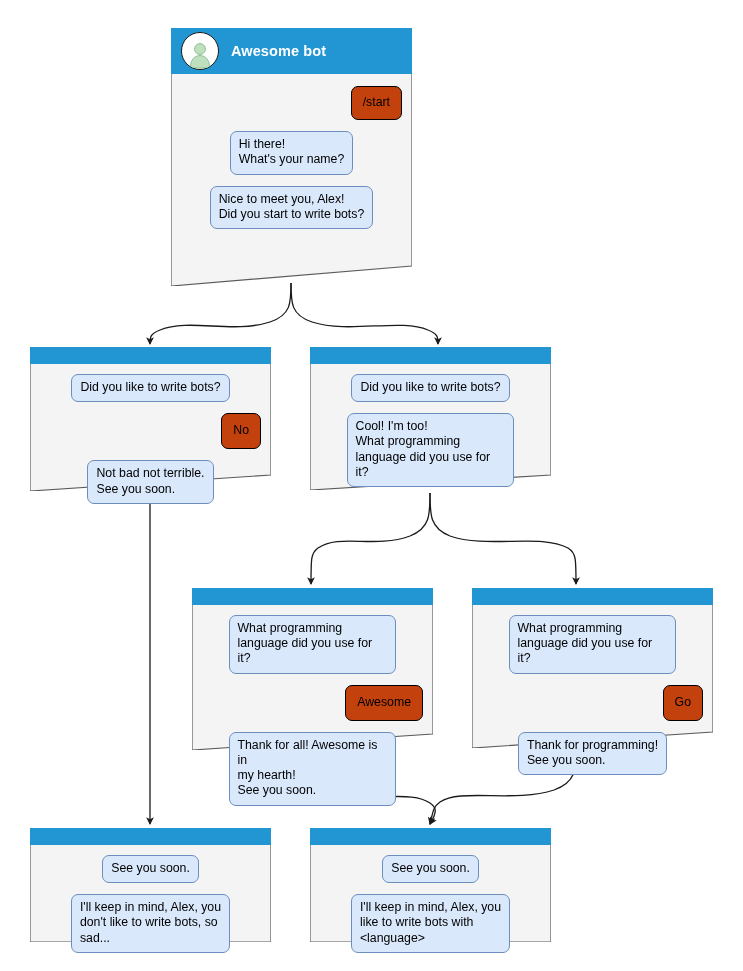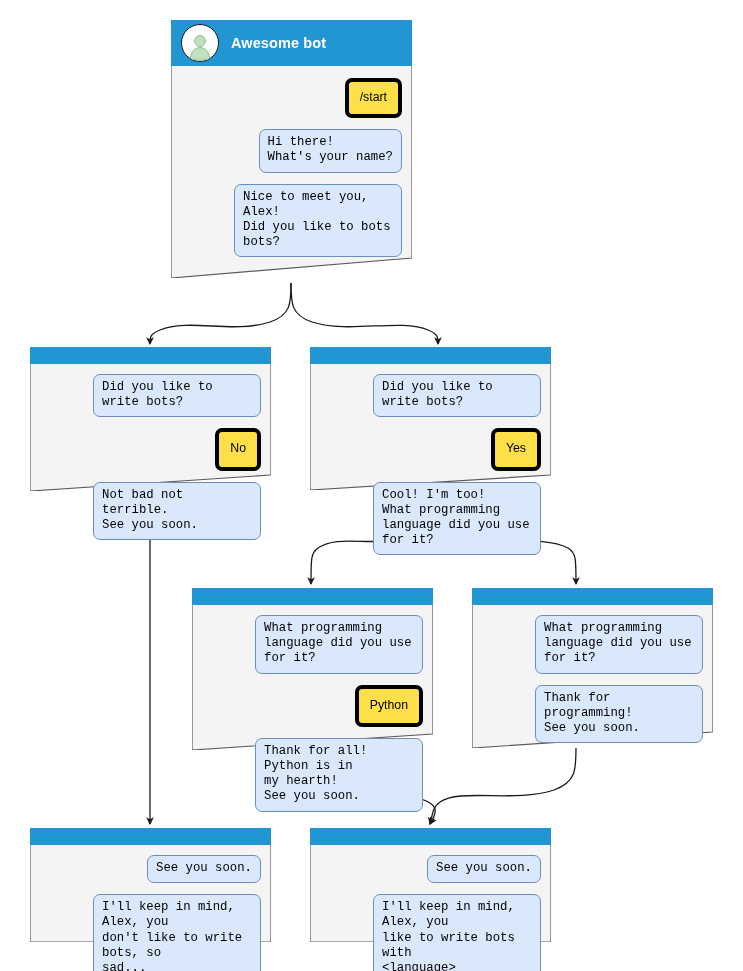--- a/index.html
+++ b/index.html
@@ -67,40 +67,40 @@
     letter-spacing: 0.1px;
   }
 
   .card-body {
     position: relative;
     padding: 10px 10px 0 10px;
     box-sizing: border-box;
   }
 
   .msg-row { display: flex; margin-bottom: 11px; }
-  .msg-row.in  { justify-content: flex-end; font-family: Liberation Mono, monospace; }
+  .msg-row.in  { justify-content: center; }
   .msg-row.out { justify-content: flex-end; }
 
   .bubble {
     box-sizing: border-box;
     border-radius: 7px;
     padding: 5px 8px 6px 8px;
     font-size: 12.3px;
     line-height: 15.2px;
     color: #000000;
     white-space: pre-line;
     max-width: 76%;
   }
   .bubble.in {
     background: #dae8fc;
     border: 1px solid #6c8ebf;
   }
   .bubble.out {
-    background: #fde047;
-    border: 4px solid #000000;
+    background: #c2410c;
+    border: 1px solid #000000;
     padding: 9px 11px 10px 11px;
   }
   .card.root .bubble.out { padding: 8px 11px 9px 11px; }
 </style>
 </head>
 <body>
 
 <div id="canvas">
 
   <svg id="edges" viewBox="0 0 743 971" width="743" height="971">
@@ -130,21 +130,21 @@
 
     <g>
       <path d="M311,750 C311,772 311,783 333,791 C371,804 410,789 430,803 C437,808 437,812 430,824" fill="none" stroke="#1a1a1a" stroke-width="1.3" marker-end="url(#arrow)"></path>
     </g>
 
     <g>
       <path d="M576,748 C576,770 576,782 554,790 C514,803 460,788 440,802 C433,807 433,812 430,824" fill="none" stroke="#1a1a1a" stroke-width="1.3" marker-end="url(#arrow)"></path>
     </g>
   </svg>
 
-  <div class="card root" style="left:171px; top:20px; width:241px; height:258px;">
+  <div class="card root" style="left:171px; top:28px; width:241px; height:258px;">
     <svg class="card-shape" viewBox="0 0 241 258" preserveAspectRatio="none">
       <polygon points="0,0 241,0 241,238 0,258" fill="#f4f4f4" stroke="#5a5a5a" stroke-width="1.2"></polygon>
     </svg>
     <div class="card-inner">
       <div class="card-header">
         <div class="avatar">
           <svg width="30" height="30" viewBox="0 0 30 30">
             <circle cx="15" cy="10" r="5.4" fill="#bfe0bf" stroke="#8fc08f" stroke-width="1"></circle>
             <path d="M5.4,29 C5.4,20.4 9.8,16.6 15,16.6 C20.2,16.6 24.6,20.4 24.6,29 Z" fill="#bfe0bf" stroke="#8fc08f" stroke-width="1"></path>
           </svg>
@@ -154,21 +154,21 @@
       <div class="card-body" style="padding-top:12px;">
         <div class="msg-row out">
           <div class="bubble out">/start</div>
         </div>
         <div class="msg-row in">
           <div class="bubble in">Hi there!
 What's your name?</div>
         </div>
         <div class="msg-row in">
           <div class="bubble in">Nice to meet you, Alex!
-Did you like to bots bots?</div>
+Did you start to write bots?</div>
         </div>
       </div>
     </div>
   </div>
 
   <div class="card" style="left:30px; top:347px; width:241px; height:144px;">
     <svg class="card-shape" viewBox="0 0 241 144" preserveAspectRatio="none">
       <polygon points="0,0 241,0 241,128 0,144" fill="#f4f4f4" stroke="#5a5a5a" stroke-width="1.2"></polygon>
     </svg>
     <div class="card-inner">
@@ -191,23 +191,20 @@
   <div class="card" style="left:310px; top:347px; width:241px; height:143px;">
     <svg class="card-shape" viewBox="0 0 241 143" preserveAspectRatio="none">
       <polygon points="0,0 241,0 241,128 0,143" fill="#f4f4f4" stroke="#5a5a5a" stroke-width="1.2"></polygon>
     </svg>
     <div class="card-inner">
       <div class="card-header"></div>
       <div class="card-body">
         <div class="msg-row in">
           <div class="bubble in">Did you like to write bots?</div>
         </div>
-        <div class="msg-row out">
-          <div class="bubble out">Yes</div>
-        </div>
         <div class="msg-row in">
           <div class="bubble in">Cool! I'm too!
 What programming
 language did you use for it?</div>
         </div>
       </div>
     </div>
   </div>
 
   <div class="card" style="left:192px; top:588px; width:241px; height:162px;">
@@ -215,42 +212,45 @@
       <polygon points="0,0 241,0 241,146 0,162" fill="#f4f4f4" stroke="#5a5a5a" stroke-width="1.2"></polygon>
     </svg>
     <div class="card-inner">
       <div class="card-header"></div>
       <div class="card-body">
         <div class="msg-row in">
           <div class="bubble in">What programming
 language did you use for it?</div>
         </div>
         <div class="msg-row out">
-          <div class="bubble out">Python</div>
-        </div>
-        <div class="msg-row in">
-          <div class="bubble in">Thank for all! Python is in
+          <div class="bubble out">Awesome</div>
+        </div>
+        <div class="msg-row in">
+          <div class="bubble in">Thank for all! Awesome is in
 my hearth!
 See you soon.</div>
         </div>
       </div>
     </div>
   </div>
 
   <div class="card" style="left:472px; top:588px; width:241px; height:160px;">
     <svg class="card-shape" viewBox="0 0 241 160" preserveAspectRatio="none">
       <polygon points="0,0 241,0 241,144 0,160" fill="#f4f4f4" stroke="#5a5a5a" stroke-width="1.2"></polygon>
     </svg>
     <div class="card-inner">
       <div class="card-header"></div>
       <div class="card-body">
         <div class="msg-row in">
           <div class="bubble in">What programming
 language did you use for it?</div>
         </div>
+        <div class="msg-row out">
+          <div class="bubble out">Go</div>
+        </div>
         <div class="msg-row in">
           <div class="bubble in">Thank for programming!
 See you soon.</div>
         </div>
       </div>
     </div>
   </div>
 
   <div class="card" style="left:30px; top:828px; width:241px; height:114px;">
     <svg class="card-shape" viewBox="0 0 241 114" preserveAspectRatio="none">

